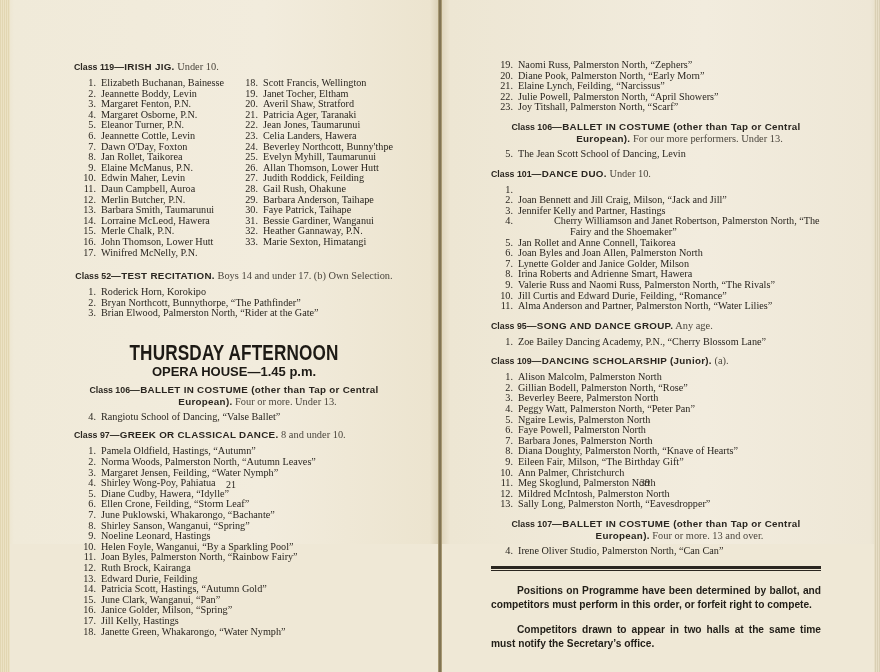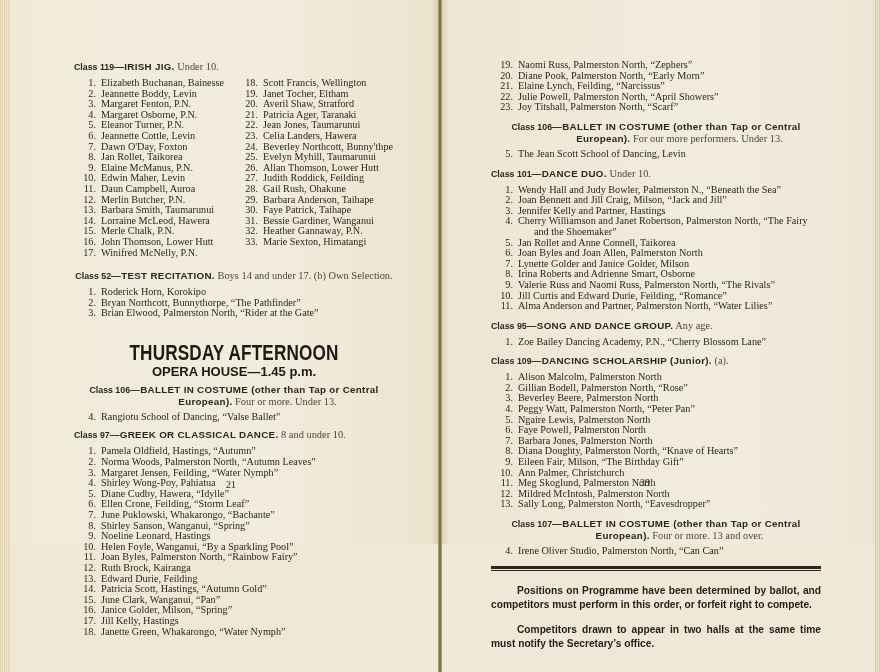--- a/index.html
+++ b/index.html
@@ -21,21 +21,21 @@
   .cls .no { font-family: "Liberation Sans", sans-serif; font-weight: bold; font-size: 8.8px; }
   .cls .title { font-family: "Liberation Sans", sans-serif; font-weight: bold; font-size: 9.8px; letter-spacing: 0.3px; }
   .cls .note { color: #4b463d; }
   .cls.hang { padding-left: 47px; text-indent: -47px; text-align: center; }
   .cls.first { margin-top: 0; }
 
   ol.entries { list-style: none; }
   ol.entries li { display: flex; padding-left: 4px; white-space: nowrap; }
   ol.entries li .num { width: 18px; text-align: right; margin-right: 5px; flex-shrink: 0; }
   ol.entries li .txt { white-space: normal; }
-  ol.entries li.wrap .txt { padding-right: 0; }
+  ol.entries li.wrap .txt { padding-right: 0; margin-left: 36px; }
 
   .twocol { display: flex; }
   .twocol ol:first-child { width: 162px; }
 
   .big-heading { text-align: center; margin-top: 22px; font-family: "Liberation Sans", sans-serif; font-weight: bold; font-size: 22px; line-height: 24px; transform: scaleX(0.78); transform-origin: center; color: #1d1a15; letter-spacing: 0.2px; }
   .sub-heading { text-align: center; margin-top: 0; margin-bottom: 3px; font-family: "Liberation Sans", sans-serif; font-weight: bold; font-size: 13px; line-height: 13px; color: #1d1a15; }
 
   .page-num { position: absolute; bottom: 56px; font-size: 10px; }
   .left .page-num { left: 228px; }
   .right .page-num { left: 641px; }
@@ -349,21 +349,20 @@
           </li>
       </ol>
 
       <div class="cls">
         <span class="no">Class 101</span><span class="title">—</span><span class="title">DANCE DUO.</span>
         <span class="note">Under 10.</span>
       </div>
       <ol class="entries">
         <li>
             <span class="num">1.</span>
-            <span class="txt">Wendy Hall and Judy Bowler, Palmerston N., “Beneath the Sea”</span>
           </li>
         <li>
             <span class="num">2.</span>
             <span class="txt">Joan Bennett and Jill Craig, Milson, “Jack and Jill”</span>
           </li>
         <li>
             <span class="num">3.</span>
             <span class="txt">Jennifer Kelly and Partner, Hastings</span>
           </li>
         <li class="wrap">
@@ -377,21 +376,21 @@
         <li>
             <span class="num">6.</span>
             <span class="txt">Joan Byles and Joan Allen, Palmerston North</span>
           </li>
         <li>
             <span class="num">7.</span>
             <span class="txt">Lynette Golder and Janice Golder, Milson</span>
           </li>
         <li>
             <span class="num">8.</span>
-            <span class="txt">Irina Roberts and Adrienne Smart, Osborne</span>
+            <span class="txt">Irina Roberts and Adrienne Smart, Hawera</span>
           </li>
         <li>
             <span class="num">9.</span>
             <span class="txt">Valerie Russ and Naomi Russ, Palmerston North, “The Rivals”</span>
           </li>
         <li>
             <span class="num">10.</span>
             <span class="txt">Jill Curtis and Edward Durie, Feilding, “Romance”</span>
           </li>
         <li>

